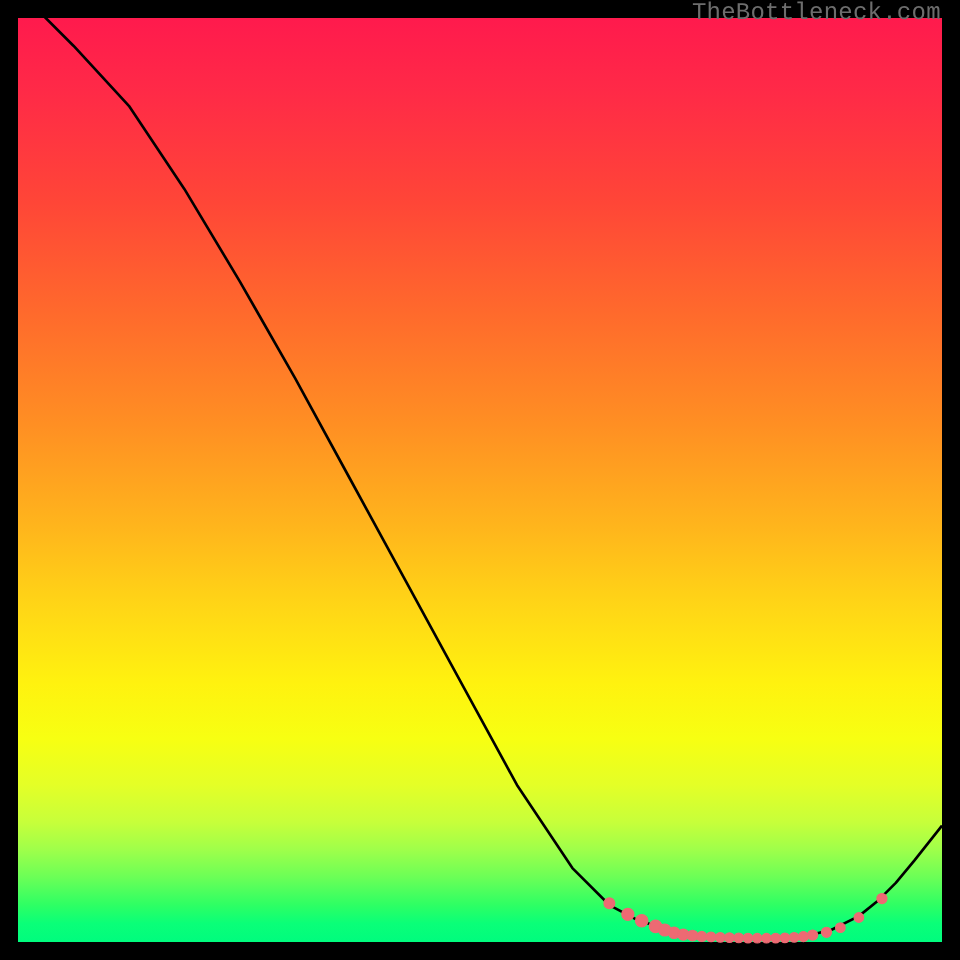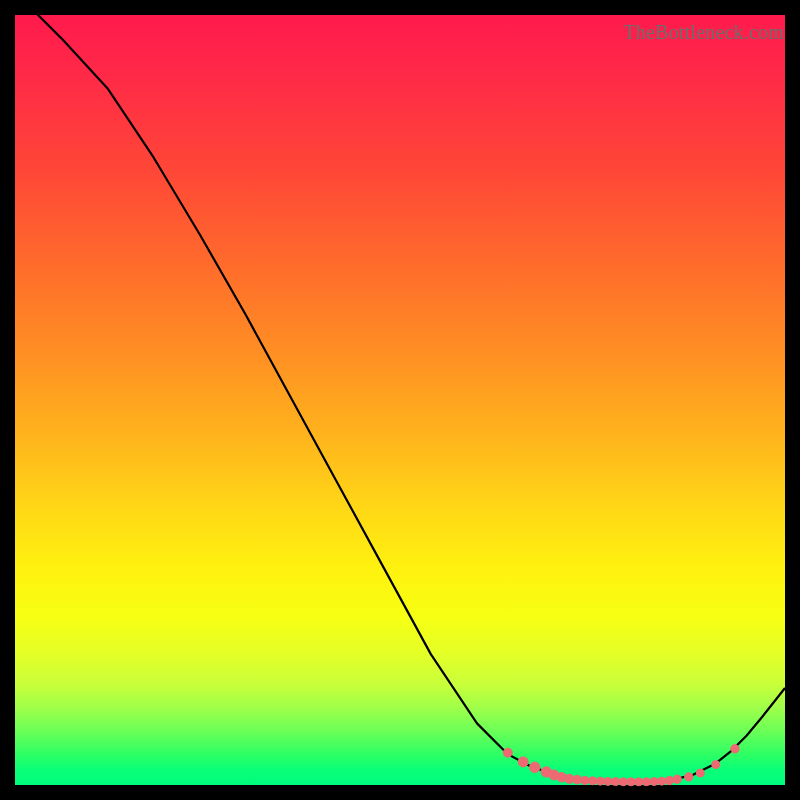--- a/index.html
+++ b/index.html
@@ -51,26 +51,25 @@
     position: absolute;
     inset: 0;
     width: 100%;
     height: 100%;
     overflow: visible;
   }
   .watermark {
     position: absolute;
     top: 0;
     right: 16px;
-    font-family: Liberation Serif, serif;
+    font-family: Liberation Mono, monospace;
     font-size: 20px;
     color: #6d6d6d;
     letter-spacing: 0.2px;
     user-select: none;
-    margin-top: 21px;
   }
 </style>
 </head>
 <body>
 
 <div class="stage">
   <div class="plot">
     <div class="gradient"></div>
     <svg class="curve" viewBox="0 0 770 770" preserveAspectRatio="none">
       <path id="curve-path" fill="none" stroke="#000000" stroke-width="2.2" stroke-linejoin="round" d="M0.00 -23.10 L46.20 23.10 L92.40 73.15 L138.60 142.45 L184.80 219.45 L231.00 300.30 L277.20 385.00 L323.40 469.70 L369.60 554.40 L415.80 639.10 L462.00 708.40 L492.80 739.20 L515.90 751.52 L539.00 759.22 L562.10 763.84 L585.20 766.15 L608.30 766.92 L631.40 766.92 L654.50 765.38 L677.60 759.99 L700.70 748.44 L716.10 736.12 L731.50 720.72 L746.90 702.24 L770.00 672.98"></path>

